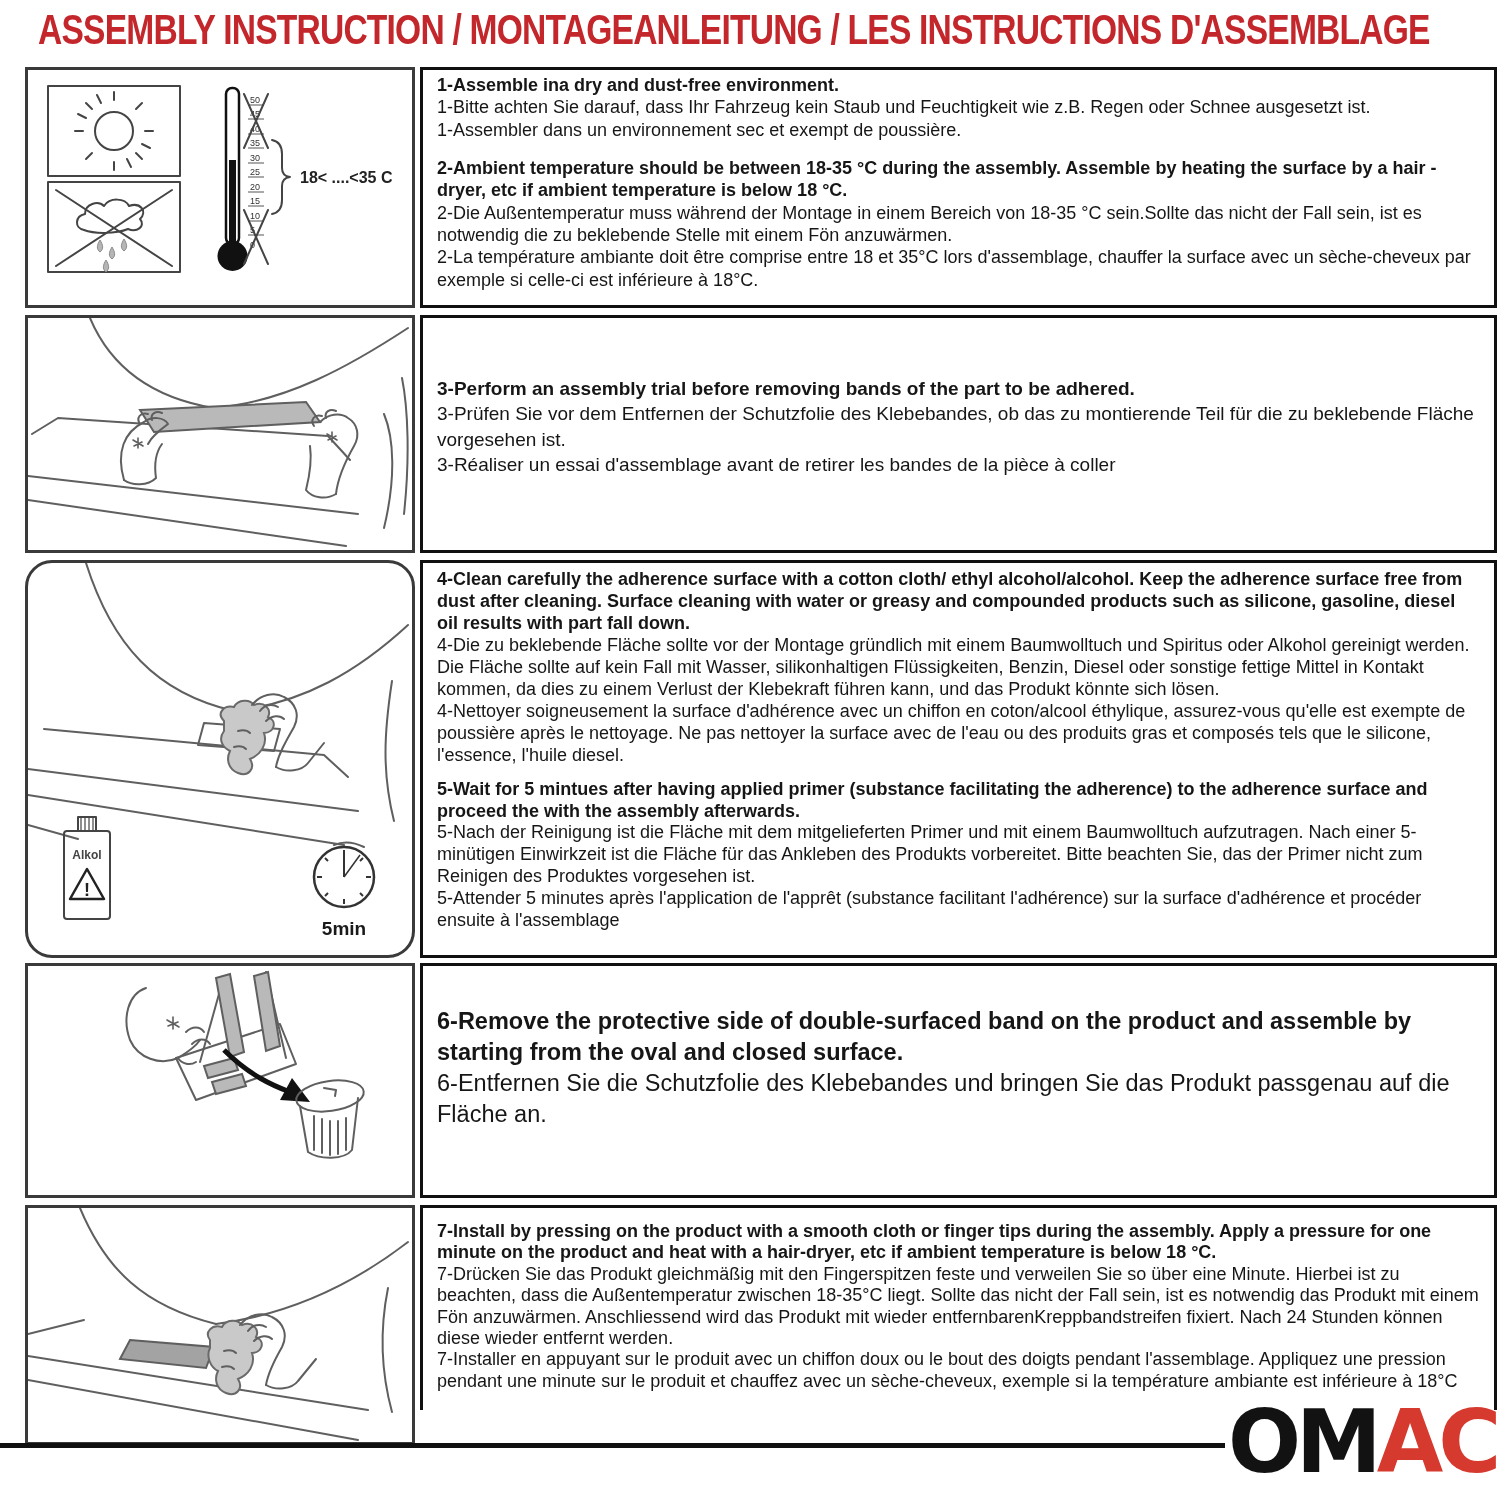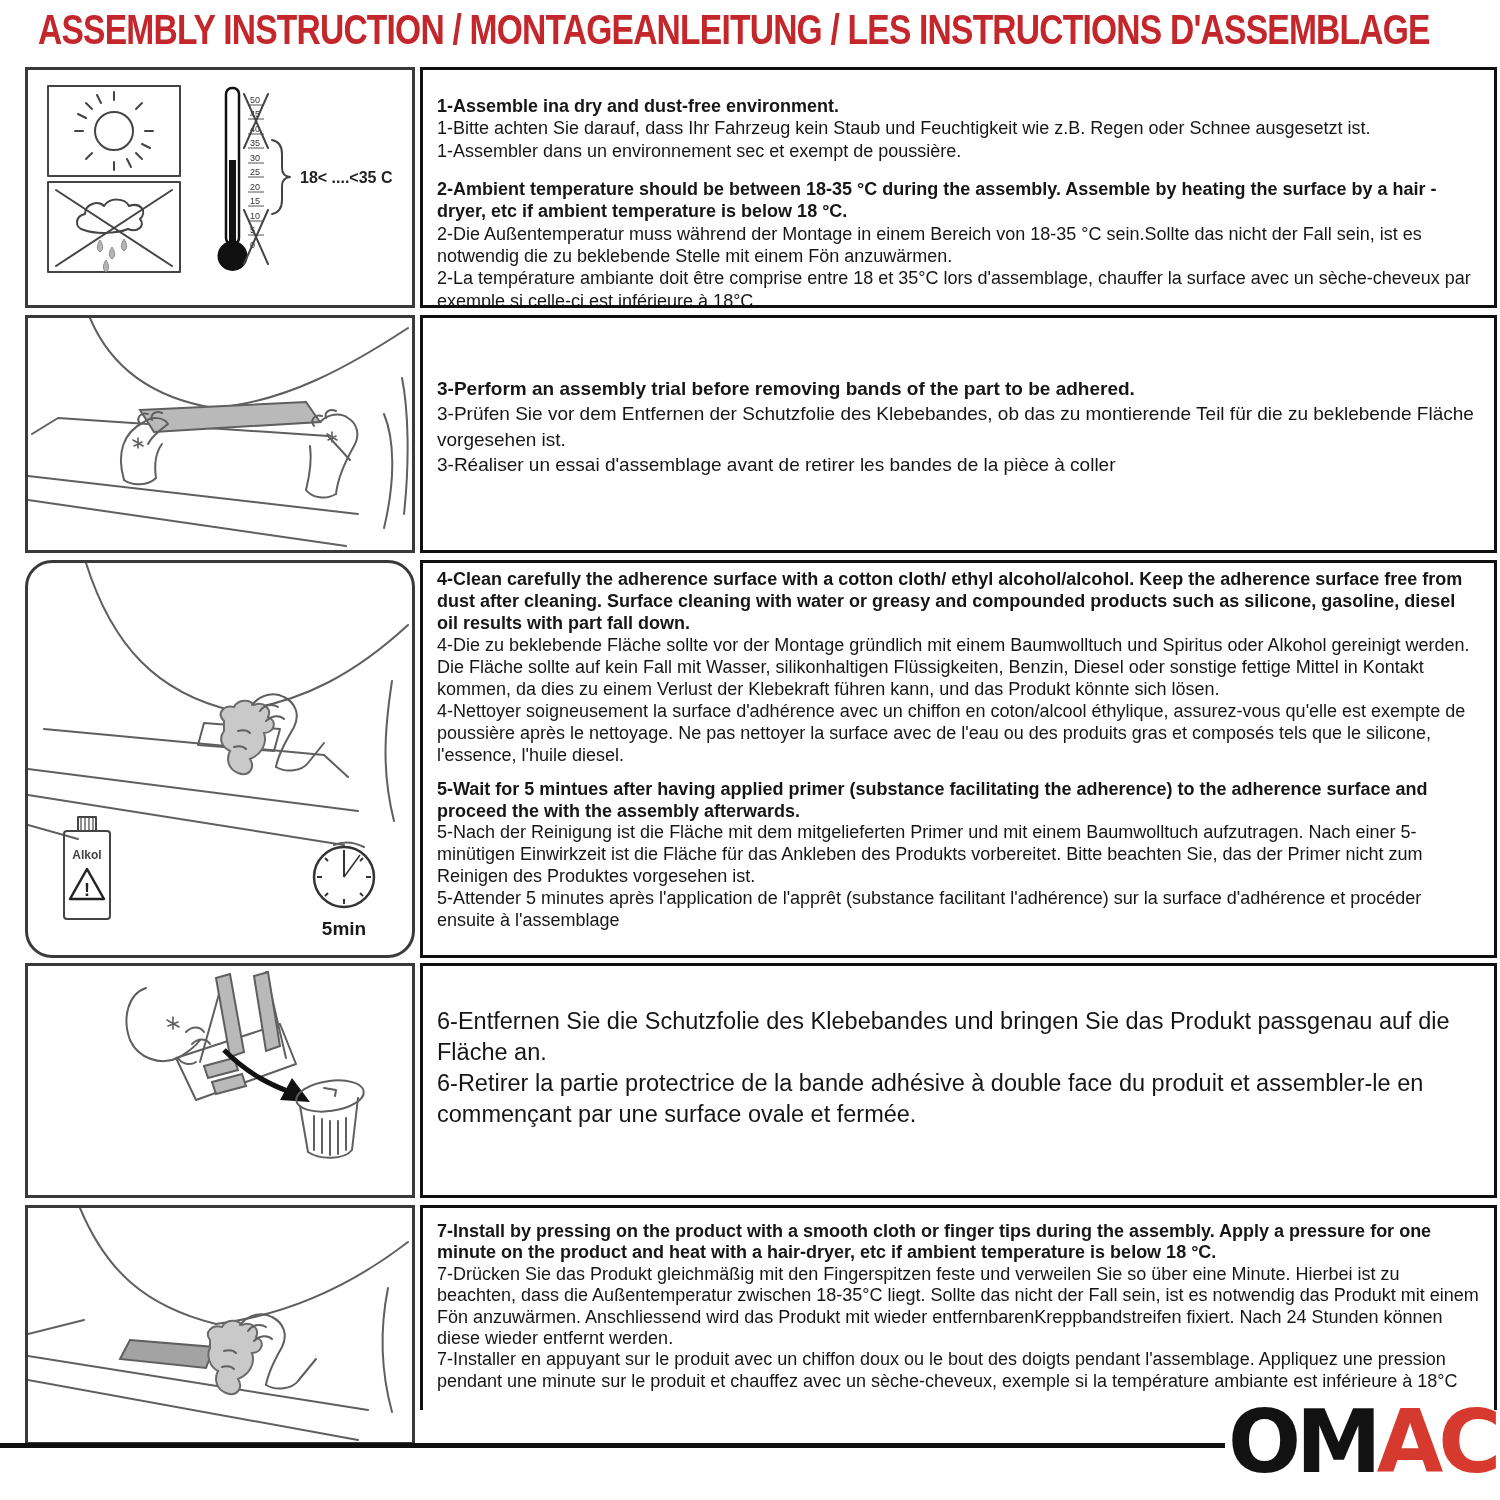--- a/index.html
+++ b/index.html
@@ -9,21 +9,21 @@
   .title{position:absolute;left:38px;top:6px;font-size:42px;font-weight:bold;
          color:#c4272b;white-space:nowrap;letter-spacing:-1px;
          transform:scaleX(0.80);transform-origin:left top;}
 
   .figbox{position:absolute;border:3px solid #3a3a3a;background:#fff;box-sizing:border-box;}
   .textbox{position:absolute;border:3px solid #101010;background:#fff;box-sizing:border-box;overflow:hidden;}
   .textbox p{margin:0;}
   .b{font-weight:bold;}
 
   #fig1{left:25px;top:67px;width:390px;height:241px;}
-  #txt1{left:420px;top:67px;width:1077px;height:241px;padding:25px 14px;}
+  #txt1{left:420px;top:67px;width:1077px;height:241px;padding:4px 14px;}
   #txt1 p{font-size:18px;line-height:1.24;}
   #txt1 .gap{margin-top:16px;}
 
   #fig2{left:25px;top:315px;width:390px;height:238px;}
   #txt2{left:420px;top:315px;width:1077px;height:238px;padding:58px 14px 0;}
   #txt2 p{font-size:19px;line-height:1.33;}
 
   #fig3{left:25px;top:560px;width:390px;height:398px;border-radius:27px;}
   #txt3{left:420px;top:560px;width:1077px;height:398px;padding:6px 14px;}
   #txt3 p{font-size:18px;line-height:1.22;}
@@ -272,22 +272,22 @@
       <g class="ln">
         <ellipse cx="302" cy="130" rx="34" ry="15" transform="rotate(-8 302 130)"></ellipse>
         <path d="M 272,140 L 280,186 C 292,194 316,194 324,184 L 330,132"></path>
         <path d="M 286,150 v 34 M 294,153 v 34 M 302,155 v 34 M 310,155 v 33 M 318,152 v 32"></path>
         <path d="M 296,122 l 12,2 l -1,6"></path>
       </g>
     </svg>
   </div>
 
   <div class="textbox" id="txt4">
+    <p class="b">6-Remove the protective side of double-surfaced band on the product and assemble by starting from the oval and closed surface.</p>
     <p>6-Entfernen Sie die Schutzfolie des Klebebandes und bringen Sie das Produkt passgenau auf die Fläche an.</p>
-    <p>6-Retirer la partie protectrice de la bande adhésive à double face du produit et assembler-le en commençant par une surface ovale et fermée.</p>
   </div>
 
   <div class="figbox" id="fig5">
     <svg width="384" height="234" viewBox="0 0 384 234">
       <g class="ln">
         <path d="M 52,0 C 78,62 116,98 188,116"></path>
         <path d="M 188,116 C 266,106 328,74 380,34"></path>
         <path d="M 360,80 C 352,120 352,160 364,204"></path>
         <path d="M 0,126 L 56,112"></path>
         <path d="M 0,148 L 340,202"></path>

